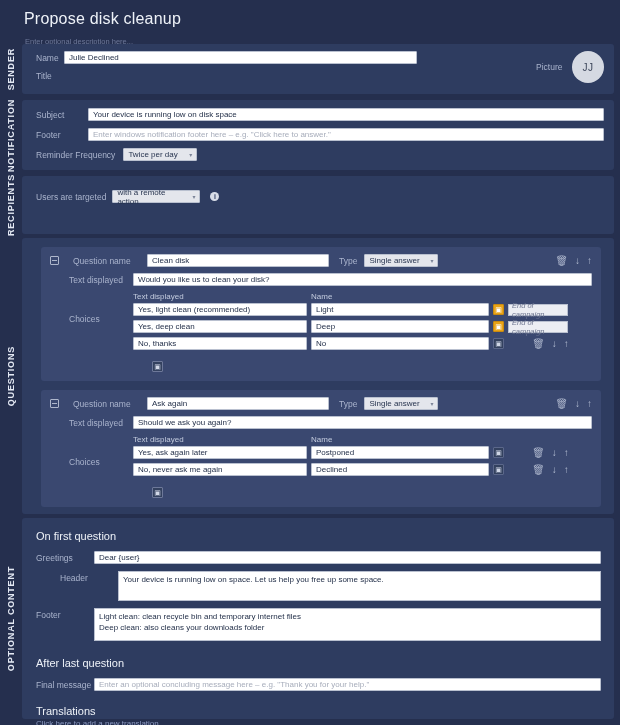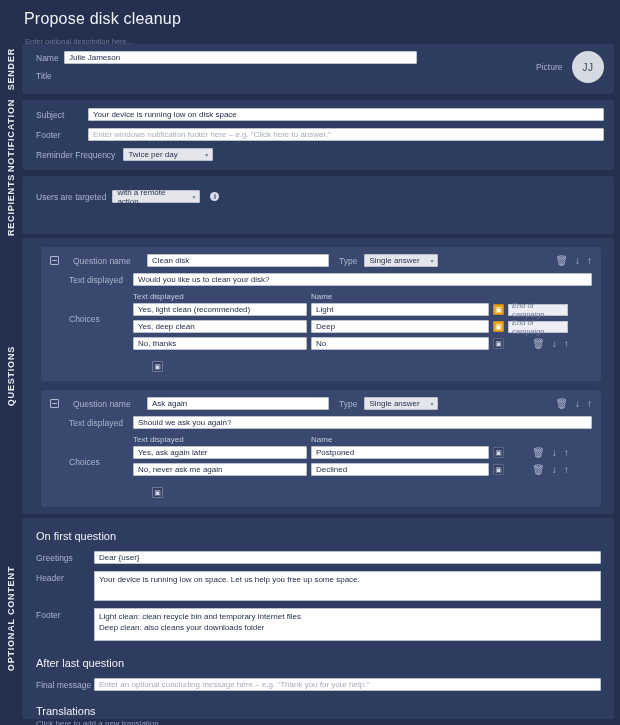--- a/index.html
+++ b/index.html
@@ -59,21 +59,21 @@
     width:32px; height:32px; border-radius:50%;
     background:#d5d9e2; color:#3a4358; font-size:10px;
     display:flex; align-items:center; justify-content:center; letter-spacing:.5px;
   }
 
   
   #notif { top:100px; height:70px; }
   #notif .body { padding:8px 10px 0 14px; }
   #notif .lbl { width:52px; }
   #notif .inp { flex:1; }
-  #notif .sel { width:90px; }
+  #notif .sel { width:74px; }
 
   
   #recip { top:176px; height:58px; }
   #recip .body { padding:14px 10px 0 14px; display:flex; align-items:center; gap:6px; }
   #recip .sel { width:88px; }
   .info {
     width:9px; height:9px; border-radius:50%;
     background:#d8dde8; color:#2e3c60; font-size:7px; font-weight:700;
     display:flex; align-items:center; justify-content:center; margin-left:4px;
   }
@@ -154,21 +154,21 @@
   </div>
 
   <div class="rail" style="top:44px;height:50px;">
     <span>SENDER</span>
     </div>
   <div class="panel" id="sender">
     <div class="body">
       <div class="fields">
         <div class="row">
           <div class="lbl">Name</div>
-          <div class="inp">Julie Jameson</div>
+          <div class="inp">Julie Declined</div>
         </div>
         <div class="row" style="margin-bottom:0;">
           <div class="lbl">Title</div>
         </div>
       </div>
       <div class="pic">
         <div class="lbl">Picture</div>
         <div class="avatar">JJ</div>
       </div>
     </div>
@@ -332,21 +332,21 @@
     <span>OPTIONAL CONTENT</span>
     </div>
   <div class="panel" id="opt">
     <div class="body">
       <div class="sect">On first question</div>
       <div class="row">
         <div class="lbl">Greetings</div>
         <div class="inp">Dear {user}</div>
       </div>
       <div class="row" style="align-items:flex-start;">
-        <div class="lbl" style="padding-top:2px;">Header</div>
+        <div class="lbl" style="padding-top:2px;margin-left:24px;">Header</div>
         <div class="ta h1">Your device is running low on space. Let us help you free up some space.</div>
       </div>
       <div class="row" style="align-items:flex-start;">
         <div class="lbl" style="padding-top:2px;">Footer</div>
         <div class="ta h2" style="white-space:pre-line;">Light clean: clean recycle bin and temporary internet files
 Deep clean: also cleans your downloads folder</div>
       </div>
       <div class="sect sp">After last question</div>
       <div class="row">
         <div class="lbl">Final message</div>

